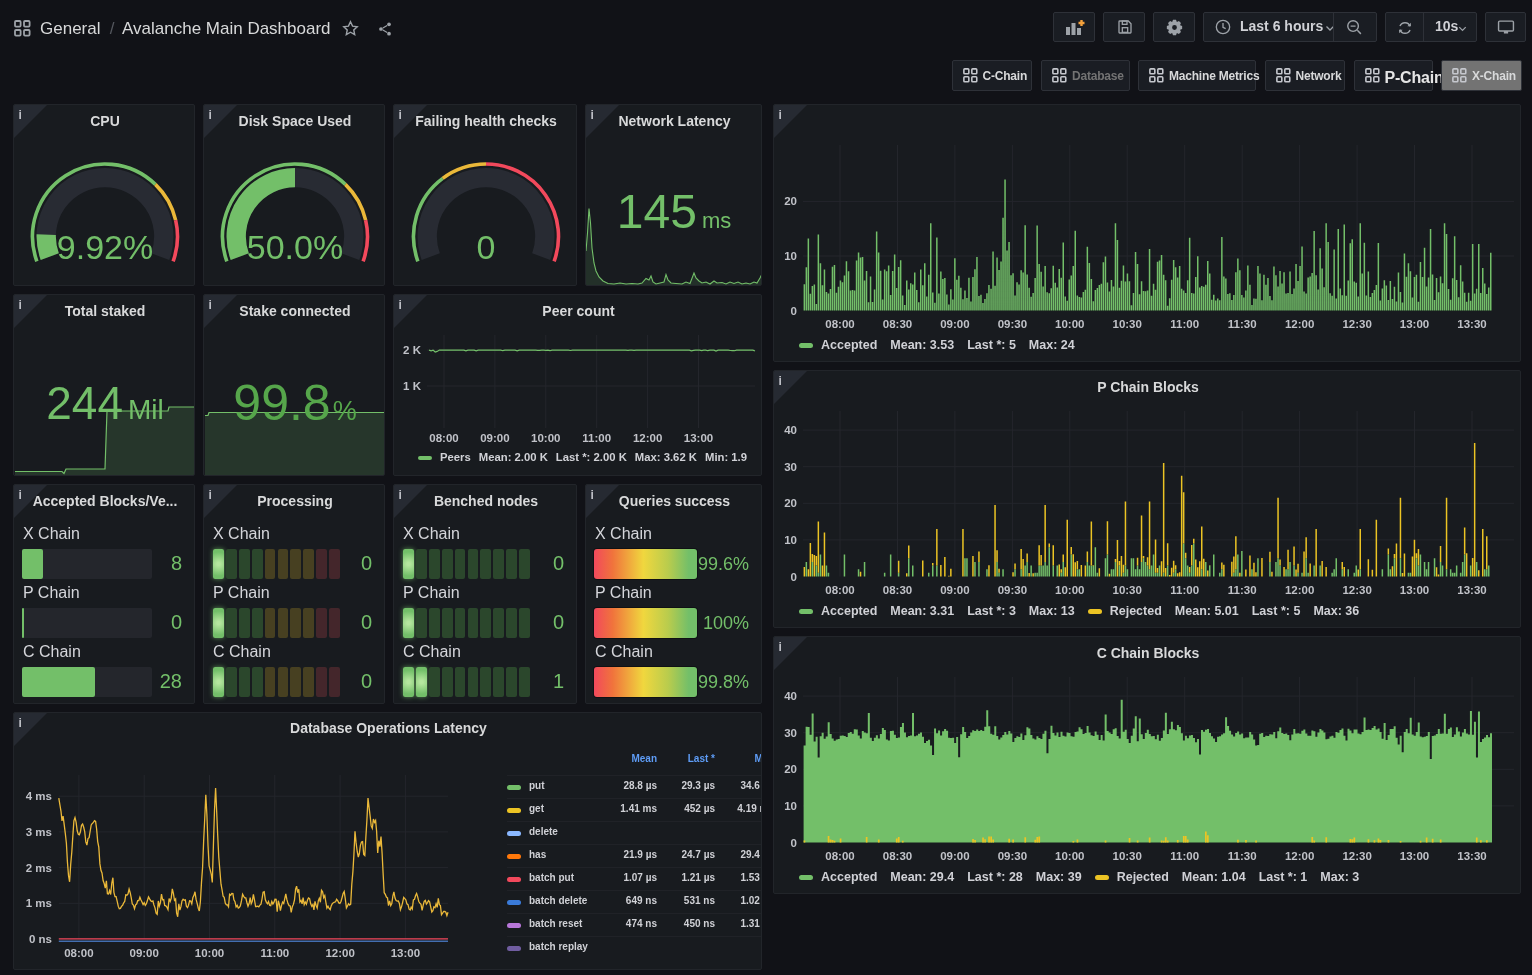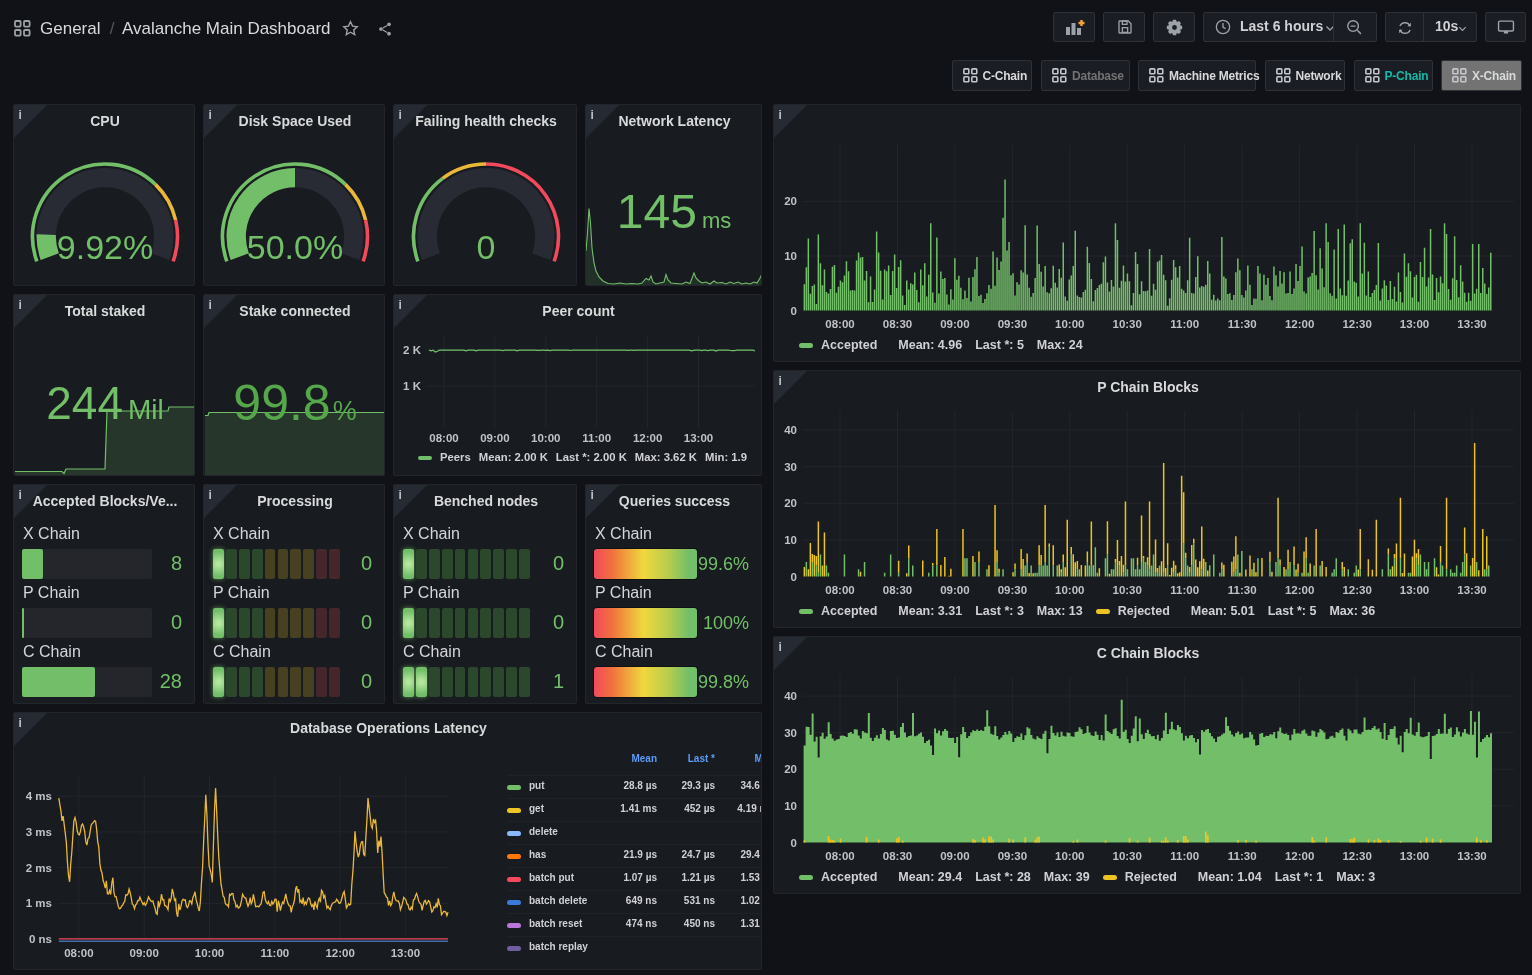--- a/index.html
+++ b/index.html
@@ -1,21 +1,21 @@
 <!DOCTYPE html>
 <html><head><meta charset="utf-8"><style>
 * { margin:0; padding:0; box-sizing:border-box; }
 body { width:1532px; height:975px; background:#111217; font-family:"Liberation Sans", sans-serif; overflow:hidden; position:relative; }
 .panel { position:absolute; background:#181b1f; border:1px solid #22252a; border-radius:2px; overflow:hidden; }
 .ptitle { position:absolute; left:0; text-align:center; font-size:14px; font-weight:700; color:#d8d9da; white-space:nowrap; }
 .plegend { position:absolute; white-space:nowrap; font-size:12.5px; color:#d0d1d6; font-weight:700; }
 .plegend .sw { margin-right:8px; }
 .sw { display:inline-block; position:relative; width:14px; height:4.5px; border-radius:2.5px; vertical-align:middle; position:absolute; }
 .plegend .sw { position:relative; }
-.plegend .ll { margin-right:21px; }
+.plegend .ll { margin-right:13px; }
 .plegend .lv { margin-right:13px; }
 .clabel { position:absolute; left:9px; font-size:16px; color:#d5d6db; }
 .bval { position:absolute; right:12px; font-size:20px; color:#73bf69; }
 svg text { font-family:"Liberation Sans", sans-serif; }
 </style></head>
 <body>
 <svg width="17" height="17" viewBox="0 0 17 17" style="position:absolute;left:14px;top:20px">
     <g fill="none" stroke="#9da2a8" stroke-width="1.8">
       <rect x="1" y="1" width="5.6" height="5.6" rx="1"></rect>
       <rect x="10" y="1" width="5.6" height="5.6" rx="1"></rect>
@@ -135,21 +135,21 @@
   </div>
 <div style="position:absolute;left:1353.5px;top:60px;width:79px;height:31px;background:#1a1d23;border:1px solid #2e3138;border-radius:2px;box-sizing:border-box;white-space:nowrap">
     <svg width="15" height="15" viewBox="0 0 17 17" style="position:absolute;left:10px;top:7px">
       <g fill="none" stroke="#c5c7cd" stroke-width="1.8">
         <rect x="1" y="1" width="5.6" height="5.6" rx="1"></rect>
         <rect x="10" y="1" width="5.6" height="5.6" rx="1"></rect>
         <rect x="1" y="10" width="5.6" height="5.6" rx="1"></rect>
         <rect x="10" y="10" width="5.6" height="5.6" rx="1"></rect>
       </g>
     </svg>
-    <span style="position:absolute;left:30px;top:7.5px;font-size:12px;font-weight:700;letter-spacing:-0.2px;color:#14b8a6">P-Chain</span>
+    <span style="position:absolute;left:30px;top:7.5px;font-size:16px;font-weight:700;letter-spacing:-0.2px;color:#e5e5e5">P-Chain</span>
   </div>
 <div style="position:absolute;left:1441px;top:60px;width:80.5px;height:31px;background:#737373;border:1px solid #2e3138;border-radius:2px;box-sizing:border-box;white-space:nowrap">
     <svg width="15" height="15" viewBox="0 0 17 17" style="position:absolute;left:10px;top:7px">
       <g fill="none" stroke="#c5c7cd" stroke-width="1.8">
         <rect x="1" y="1" width="5.6" height="5.6" rx="1"></rect>
         <rect x="10" y="1" width="5.6" height="5.6" rx="1"></rect>
         <rect x="1" y="10" width="5.6" height="5.6" rx="1"></rect>
         <rect x="10" y="10" width="5.6" height="5.6" rx="1"></rect>
       </g>
     </svg>
@@ -515,21 +515,21 @@
       <text x="583.1" y="223" text-anchor="middle" font-size="11.5" font-weight="700" fill="#c0c2c8">12:30</text>
       <line x1="640.5" y1="40" x2="640.5" y2="205.5" stroke="#24262c" stroke-width="1"></line>
       <text x="640.5" y="223" text-anchor="middle" font-size="11.5" font-weight="700" fill="#c0c2c8">13:00</text>
       <line x1="698.0" y1="40" x2="698.0" y2="205.5" stroke="#24262c" stroke-width="1"></line>
       <text x="698.0" y="223" text-anchor="middle" font-size="11.5" font-weight="700" fill="#c0c2c8">13:30</text>
       <text x="23" y="100.4" text-anchor="end" font-size="11.5" font-weight="700" fill="#c0c2c8">20</text>
       <text x="23" y="155.0" text-anchor="end" font-size="11.5" font-weight="700" fill="#c0c2c8">10</text>
       <text x="23" y="209.5" text-anchor="end" font-size="11.5" font-weight="700" fill="#c0c2c8">0</text>
       <path d="M29.6,205.5V179.2h1.5V205.5ZM31.6,205.5V162.3h1.5V205.5ZM33.6,205.5V133.5h1.5V205.5ZM35.6,205.5V188.8h1.5V205.5ZM37.6,205.5V181.0h1.5V205.5ZM39.6,205.5V179.5h1.5V205.5ZM41.6,205.5V198.9h1.5V205.5ZM43.6,205.5V129.4h1.5V205.5ZM45.7,205.5V158.3h1.5V205.5ZM47.7,205.5V180.2h1.5V205.5ZM49.7,205.5V164.6h1.5V205.5ZM51.7,205.5V187.1h1.5V205.5ZM53.7,205.5V188.5h1.5V205.5ZM55.7,205.5V183.9h1.5V205.5ZM57.7,205.5V161.7h1.5V205.5ZM59.7,205.5V160.1h1.5V205.5ZM61.7,205.5V187.7h1.5V205.5ZM63.7,205.5V181.7h1.5V205.5ZM65.7,205.5V175.4h1.5V205.5ZM67.7,205.5V177.3h1.5V205.5ZM69.7,205.5V170.6h1.5V205.5ZM71.7,205.5V156.3h1.5V205.5ZM73.8,205.5V166.2h1.5V205.5ZM75.8,205.5V185.6h1.5V205.5ZM77.8,205.5V184.9h1.5V205.5ZM79.8,205.5V185.4h1.5V205.5ZM81.8,205.5V155.6h1.5V205.5ZM83.8,205.5V147.6h1.5V205.5ZM85.8,205.5V152.5h1.5V205.5ZM87.8,205.5V151.9h1.5V205.5ZM89.8,205.5V175.5h1.5V205.5ZM91.8,205.5V166.0h1.5V205.5ZM93.8,205.5V197.2h1.5V205.5ZM95.8,205.5V171.5h1.5V205.5ZM97.8,205.5V197.1h1.5V205.5ZM99.8,205.5V184.5h1.5V205.5ZM101.9,205.5V126.5h1.5V205.5ZM103.9,205.5V147.6h1.5V205.5ZM105.9,205.5V165.7h1.5V205.5ZM107.9,205.5V194.5h1.5V205.5ZM109.9,205.5V164.4h1.5V205.5ZM111.9,205.5V166.2h1.5V205.5ZM113.9,205.5V160.5h1.5V205.5ZM115.9,205.5V190.1h1.5V205.5ZM117.9,205.5V166.1h1.5V205.5ZM119.9,205.5V149.5h1.5V205.5ZM121.9,205.5V183.1h1.5V205.5ZM123.9,205.5V162.1h1.5V205.5ZM125.9,205.5V155.2h1.5V205.5ZM127.9,205.5V190.5h1.5V205.5ZM130.0,205.5V199.9h1.5V205.5ZM132.0,205.5V175.6h1.5V205.5ZM134.0,205.5V184.6h1.5V205.5ZM136.0,205.5V178.2h1.5V205.5ZM138.0,205.5V179.6h1.5V205.5ZM140.0,205.5V167.6h1.5V205.5ZM142.0,205.5V184.9h1.5V205.5ZM144.0,205.5V197.3h1.5V205.5ZM146.0,205.5V164.5h1.5V205.5ZM148.0,205.5V180.2h1.5V205.5ZM150.0,205.5V158.3h1.5V205.5ZM152.0,205.5V191.6h1.5V205.5ZM154.0,205.5V169.7h1.5V205.5ZM156.0,205.5V118.2h1.5V205.5ZM158.0,205.5V187.5h1.5V205.5ZM160.1,205.5V197.8h1.5V205.5ZM162.1,205.5V132.5h1.5V205.5ZM164.1,205.5V188.6h1.5V205.5ZM166.1,205.5V166.5h1.5V205.5ZM168.1,205.5V174.0h1.5V205.5ZM170.1,205.5V173.0h1.5V205.5ZM172.1,205.5V189.5h1.5V205.5ZM174.1,205.5V199.6h1.5V205.5ZM176.1,205.5V184.3h1.5V205.5ZM178.1,205.5V194.4h1.5V205.5ZM180.1,205.5V153.2h1.5V205.5ZM182.1,205.5V174.7h1.5V205.5ZM184.1,205.5V170.7h1.5V205.5ZM186.1,205.5V182.7h1.5V205.5ZM188.2,205.5V194.2h1.5V205.5ZM190.2,205.5V185.6h1.5V205.5ZM192.2,205.5V193.0h1.5V205.5ZM194.2,205.5V172.7h1.5V205.5ZM196.2,205.5V196.5h1.5V205.5ZM198.2,205.5V172.1h1.5V205.5ZM200.2,205.5V164.2h1.5V205.5ZM202.2,205.5V151.9h1.5V205.5ZM204.2,205.5V191.0h1.5V205.5ZM206.2,205.5V189.8h1.5V205.5ZM208.2,205.5V197.9h1.5V205.5ZM210.2,205.5V194.0h1.5V205.5ZM212.2,205.5V188.3h1.5V205.5ZM214.2,205.5V179.9h1.5V205.5ZM216.3,205.5V183.7h1.5V205.5ZM218.3,205.5V146.4h1.5V205.5ZM220.3,205.5V180.7h1.5V205.5ZM222.3,205.5V152.6h1.5V205.5ZM224.3,205.5V165.0h1.5V205.5ZM226.3,205.5V156.4h1.5V205.5ZM228.3,205.5V112.8h1.5V205.5ZM230.3,205.5V74.6h1.5V205.5ZM232.3,205.5V145.5h1.5V205.5ZM234.3,205.5V137.1h1.5V205.5ZM236.3,205.5V170.2h1.5V205.5ZM238.3,205.5V168.2h1.5V205.5ZM240.3,205.5V190.6h1.5V205.5ZM242.3,205.5V177.2h1.5V205.5ZM244.3,205.5V179.6h1.5V205.5ZM246.4,205.5V165.3h1.5V205.5ZM248.4,205.5V167.5h1.5V205.5ZM250.4,205.5V120.3h1.5V205.5ZM252.4,205.5V169.4h1.5V205.5ZM254.4,205.5V182.8h1.5V205.5ZM256.4,205.5V191.8h1.5V205.5ZM258.4,205.5V188.1h1.5V205.5ZM260.4,205.5V173.0h1.5V205.5ZM262.4,205.5V120.6h1.5V205.5ZM264.4,205.5V159.0h1.5V205.5ZM266.4,205.5V166.7h1.5V205.5ZM268.4,205.5V181.4h1.5V205.5ZM270.4,205.5V161.1h1.5V205.5ZM272.4,205.5V187.3h1.5V205.5ZM274.5,205.5V188.2h1.5V205.5ZM276.5,205.5V183.3h1.5V205.5ZM278.5,205.5V160.7h1.5V205.5ZM280.5,205.5V177.8h1.5V205.5ZM282.5,205.5V182.5h1.5V205.5ZM284.5,205.5V163.9h1.5V205.5ZM286.5,205.5V172.7h1.5V205.5ZM288.5,205.5V137.5h1.5V205.5ZM290.5,205.5V191.5h1.5V205.5ZM292.5,205.5V195.8h1.5V205.5ZM294.5,205.5V174.4h1.5V205.5ZM296.5,205.5V170.4h1.5V205.5ZM298.5,205.5V161.1h1.5V205.5ZM300.5,205.5V125.8h1.5V205.5ZM302.6,205.5V190.6h1.5V205.5ZM304.6,205.5V192.0h1.5V205.5ZM306.6,205.5V192.5h1.5V205.5ZM308.6,205.5V187.1h1.5V205.5ZM310.6,205.5V184.7h1.5V205.5ZM312.6,205.5V141.8h1.5V205.5ZM314.6,205.5V158.1h1.5V205.5ZM316.6,205.5V174.0h1.5V205.5ZM318.6,205.5V196.2h1.5V205.5ZM320.6,205.5V185.1h1.5V205.5ZM322.6,205.5V182.9h1.5V205.5ZM324.6,205.5V180.1h1.5V205.5ZM326.6,205.5V178.8h1.5V205.5ZM328.6,205.5V157.2h1.5V205.5ZM330.7,205.5V151.5h1.5V205.5ZM332.7,205.5V177.5h1.5V205.5ZM334.7,205.5V186.4h1.5V205.5ZM336.7,205.5V175.0h1.5V205.5ZM338.7,205.5V181.4h1.5V205.5ZM340.7,205.5V118.2h1.5V205.5ZM342.7,205.5V135.1h1.5V205.5ZM344.7,205.5V182.8h1.5V205.5ZM346.7,205.5V175.7h1.5V205.5ZM348.7,205.5V160.6h1.5V205.5ZM350.7,205.5V176.6h1.5V205.5ZM352.7,205.5V168.4h1.5V205.5ZM354.7,205.5V176.2h1.5V205.5ZM356.7,205.5V200.3h1.5V205.5ZM358.7,205.5V187.9h1.5V205.5ZM360.8,205.5V147.0h1.5V205.5ZM362.8,205.5V159.0h1.5V205.5ZM364.8,205.5V189.2h1.5V205.5ZM366.8,205.5V176.3h1.5V205.5ZM368.8,205.5V186.1h1.5V205.5ZM370.8,205.5V186.2h1.5V205.5ZM372.8,205.5V185.4h1.5V205.5ZM374.8,205.5V144.0h1.5V205.5ZM376.8,205.5V190.8h1.5V205.5ZM378.8,205.5V178.7h1.5V205.5ZM380.8,205.5V184.7h1.5V205.5ZM382.8,205.5V156.7h1.5V205.5ZM384.8,205.5V155.5h1.5V205.5ZM386.8,205.5V150.1h1.5V205.5ZM388.9,205.5V169.8h1.5V205.5ZM390.9,205.5V175.3h1.5V205.5ZM392.9,205.5V200.8h1.5V205.5ZM394.9,205.5V193.2h1.5V205.5ZM396.9,205.5V174.8h1.5V205.5ZM398.9,205.5V155.0h1.5V205.5ZM400.9,205.5V162.2h1.5V205.5ZM402.9,205.5V172.6h1.5V205.5ZM404.9,205.5V161.0h1.5V205.5ZM406.9,205.5V183.8h1.5V205.5ZM408.9,205.5V185.4h1.5V205.5ZM410.9,205.5V188.0h1.5V205.5ZM412.9,205.5V175.3h1.5V205.5ZM414.9,205.5V132.7h1.5V205.5ZM417.0,205.5V188.1h1.5V205.5ZM419.0,205.5V188.5h1.5V205.5ZM421.0,205.5V172.1h1.5V205.5ZM423.0,205.5V151.2h1.5V205.5ZM425.0,205.5V182.5h1.5V205.5ZM427.0,205.5V181.0h1.5V205.5ZM429.0,205.5V181.8h1.5V205.5ZM431.0,205.5V179.8h1.5V205.5ZM433.0,205.5V155.9h1.5V205.5ZM435.0,205.5V168.5h1.5V205.5ZM437.0,205.5V194.8h1.5V205.5ZM439.0,205.5V189.7h1.5V205.5ZM441.0,205.5V195.6h1.5V205.5ZM443.0,205.5V193.4h1.5V205.5ZM445.0,205.5V195.2h1.5V205.5ZM447.1,205.5V132.0h1.5V205.5ZM449.1,205.5V171.6h1.5V205.5ZM451.1,205.5V173.4h1.5V205.5ZM453.1,205.5V188.9h1.5V205.5ZM455.1,205.5V188.3h1.5V205.5ZM457.1,205.5V194.9h1.5V205.5ZM459.1,205.5V190.1h1.5V205.5ZM461.1,205.5V167.2h1.5V205.5ZM463.1,205.5V153.5h1.5V205.5ZM465.1,205.5V165.3h1.5V205.5ZM467.1,205.5V189.9h1.5V205.5ZM469.1,205.5V192.4h1.5V205.5ZM471.1,205.5V185.4h1.5V205.5ZM473.1,205.5V160.4h1.5V205.5ZM475.2,205.5V179.8h1.5V205.5ZM477.2,205.5V200.0h1.5V205.5ZM479.2,205.5V193.4h1.5V205.5ZM481.2,205.5V193.8h1.5V205.5ZM483.2,205.5V160.9h1.5V205.5ZM485.2,205.5V168.4h1.5V205.5ZM487.2,205.5V195.2h1.5V205.5ZM489.2,205.5V169.7h1.5V205.5ZM491.2,205.5V179.8h1.5V205.5ZM493.2,205.5V173.1h1.5V205.5ZM495.2,205.5V191.0h1.5V205.5ZM497.2,205.5V195.2h1.5V205.5ZM499.2,205.5V161.5h1.5V205.5ZM501.2,205.5V170.3h1.5V205.5ZM503.3,205.5V181.4h1.5V205.5ZM505.3,205.5V166.0h1.5V205.5ZM507.3,205.5V178.6h1.5V205.5ZM509.3,205.5V167.3h1.5V205.5ZM511.3,205.5V188.5h1.5V205.5ZM513.3,205.5V187.9h1.5V205.5ZM515.3,205.5V166.4h1.5V205.5ZM517.3,205.5V188.9h1.5V205.5ZM519.3,205.5V183.5h1.5V205.5ZM521.3,205.5V159.0h1.5V205.5ZM523.3,205.5V175.9h1.5V205.5ZM525.3,205.5V161.1h1.5V205.5ZM527.3,205.5V141.6h1.5V205.5ZM529.3,205.5V186.5h1.5V205.5ZM531.4,205.5V188.5h1.5V205.5ZM533.4,205.5V172.6h1.5V205.5ZM535.4,205.5V171.5h1.5V205.5ZM537.4,205.5V167.9h1.5V205.5ZM539.4,205.5V126.1h1.5V205.5ZM541.4,205.5V170.3h1.5V205.5ZM543.4,205.5V184.5h1.5V205.5ZM545.4,205.5V143.2h1.5V205.5ZM547.4,205.5V163.5h1.5V205.5ZM549.4,205.5V182.3h1.5V205.5ZM551.4,205.5V118.2h1.5V205.5ZM553.4,205.5V137.1h1.5V205.5ZM555.4,205.5V188.3h1.5V205.5ZM557.4,205.5V190.8h1.5V205.5ZM559.4,205.5V144.6h1.5V205.5ZM561.5,205.5V193.6h1.5V205.5ZM563.5,205.5V124.0h1.5V205.5ZM565.5,205.5V183.4h1.5V205.5ZM567.5,205.5V190.3h1.5V205.5ZM569.5,205.5V119.6h1.5V205.5ZM571.5,205.5V190.7h1.5V205.5ZM573.5,205.5V175.5h1.5V205.5ZM575.5,205.5V138.2h1.5V205.5ZM577.5,205.5V134.3h1.5V205.5ZM579.5,205.5V176.6h1.5V205.5ZM581.5,205.5V177.8h1.5V205.5ZM583.5,205.5V191.4h1.5V205.5ZM585.5,205.5V118.2h1.5V205.5ZM587.5,205.5V168.4h1.5V205.5ZM589.6,205.5V137.7h1.5V205.5ZM591.6,205.5V190.4h1.5V205.5ZM593.6,205.5V166.4h1.5V205.5ZM595.6,205.5V191.9h1.5V205.5ZM597.6,205.5V188.1h1.5V205.5ZM599.6,205.5V185.1h1.5V205.5ZM601.6,205.5V180.0h1.5V205.5ZM603.6,205.5V138.1h1.5V205.5ZM605.6,205.5V195.5h1.5V205.5ZM607.6,205.5V183.6h1.5V205.5ZM609.6,205.5V175.2h1.5V205.5ZM611.6,205.5V180.5h1.5V205.5ZM613.6,205.5V194.9h1.5V205.5ZM615.6,205.5V176.0h1.5V205.5ZM617.7,205.5V194.1h1.5V205.5ZM619.7,205.5V181.8h1.5V205.5ZM621.7,205.5V196.4h1.5V205.5ZM623.7,205.5V167.4h1.5V205.5ZM625.7,205.5V187.1h1.5V205.5ZM627.7,205.5V197.5h1.5V205.5ZM629.7,205.5V148.5h1.5V205.5ZM631.7,205.5V171.7h1.5V205.5ZM633.7,205.5V158.3h1.5V205.5ZM635.7,205.5V166.2h1.5V205.5ZM637.7,205.5V192.6h1.5V205.5ZM639.7,205.5V172.0h1.5V205.5ZM641.7,205.5V169.8h1.5V205.5ZM643.7,205.5V196.7h1.5V205.5ZM645.7,205.5V157.0h1.5V205.5ZM647.8,205.5V172.1h1.5V205.5ZM649.8,205.5V142.8h1.5V205.5ZM651.8,205.5V181.4h1.5V205.5ZM653.8,205.5V172.6h1.5V205.5ZM655.8,205.5V124.1h1.5V205.5ZM657.8,205.5V169.5h1.5V205.5ZM659.8,205.5V195.0h1.5V205.5ZM661.8,205.5V172.9h1.5V205.5ZM663.8,205.5V187.2h1.5V205.5ZM665.8,205.5V171.6h1.5V205.5ZM667.8,205.5V178.3h1.5V205.5ZM669.8,205.5V118.2h1.5V205.5ZM671.8,205.5V128.9h1.5V205.5ZM673.8,205.5V183.9h1.5V205.5ZM675.9,205.5V194.7h1.5V205.5ZM677.9,205.5V173.2h1.5V205.5ZM679.9,205.5V131.2h1.5V205.5ZM681.9,205.5V175.0h1.5V205.5ZM683.9,205.5V192.3h1.5V205.5ZM685.9,205.5V160.3h1.5V205.5ZM687.9,205.5V176.6h1.5V205.5ZM689.9,205.5V187.8h1.5V205.5ZM691.9,205.5V196.8h1.5V205.5ZM693.9,205.5V187.7h1.5V205.5ZM695.9,205.5V195.7h1.5V205.5ZM697.9,205.5V138.9h1.5V205.5ZM699.9,205.5V188.5h1.5V205.5ZM701.9,205.5V183.7h1.5V205.5ZM704.0,205.5V138.9h1.5V205.5ZM706.0,205.5V188.1h1.5V205.5ZM708.0,205.5V162.9h1.5V205.5ZM710.0,205.5V178.6h1.5V205.5ZM712.0,205.5V189.1h1.5V205.5ZM714.0,205.5V182.4h1.5V205.5ZM716.0,205.5V147.7h1.5V205.5Z" fill="#73bf69"></path>
     </svg>
-    <div class="plegend" style="left:25px;top:233px"><span class="sw" style="background:#73bf69"></span><span class="ll">Accepted</span><span class="lv">Mean: 4.96</span><span class="lv">Last *: 5</span><span class="lv">Max: 24</span></div>
+    <div class="plegend" style="left:25px;top:233px"><span class="sw" style="background:#73bf69"></span><span class="ll">Accepted</span><span class="lv">Mean: 3.53</span><span class="lv">Last *: 5</span><span class="lv">Max: 24</span></div>
   </div>
 <div class="panel" style="left:773px;top:370px;width:748px;height:258px">
     <svg width="34" height="34" style="position:absolute;left:0;top:0">
       <polygon points="0,0 33,0 0,33" fill="#262a32"></polygon>
       <text x="4.5" y="14" font-size="12" font-weight="700" fill="#c0c2c8" font-family="Liberation Serif, serif">i</text>
     </svg>
     <div class="ptitle" style="top:8px;width:748px">P Chain Blocks</div>
     <svg width="748" height="258" style="position:absolute;left:0;top:0">
       <line x1="29" y1="59.1" x2="740" y2="59.1" stroke="#24262c" stroke-width="1"></line>
       <line x1="29" y1="95.7" x2="740" y2="95.7" stroke="#24262c" stroke-width="1"></line>

